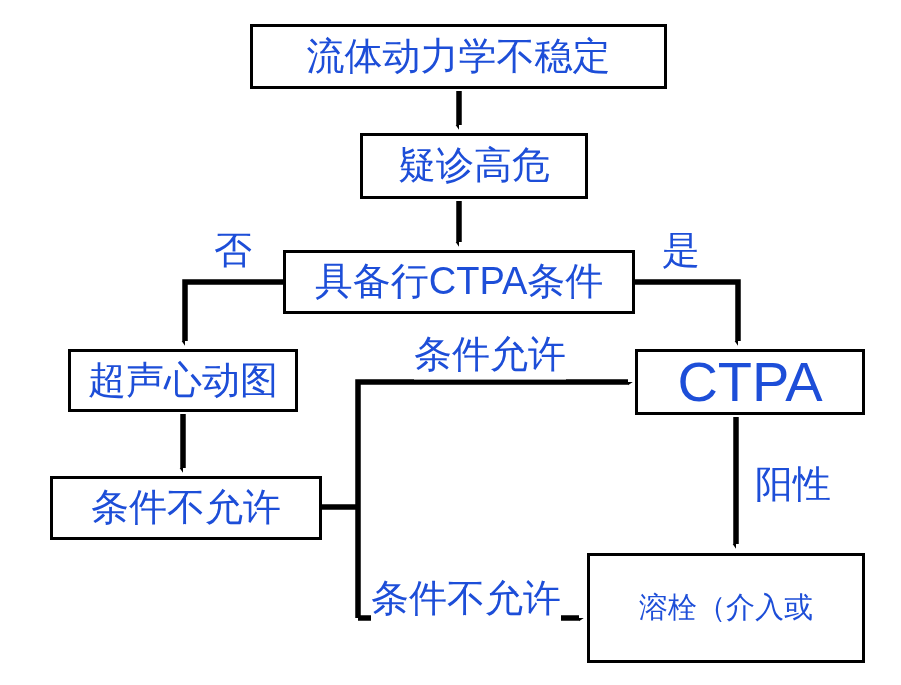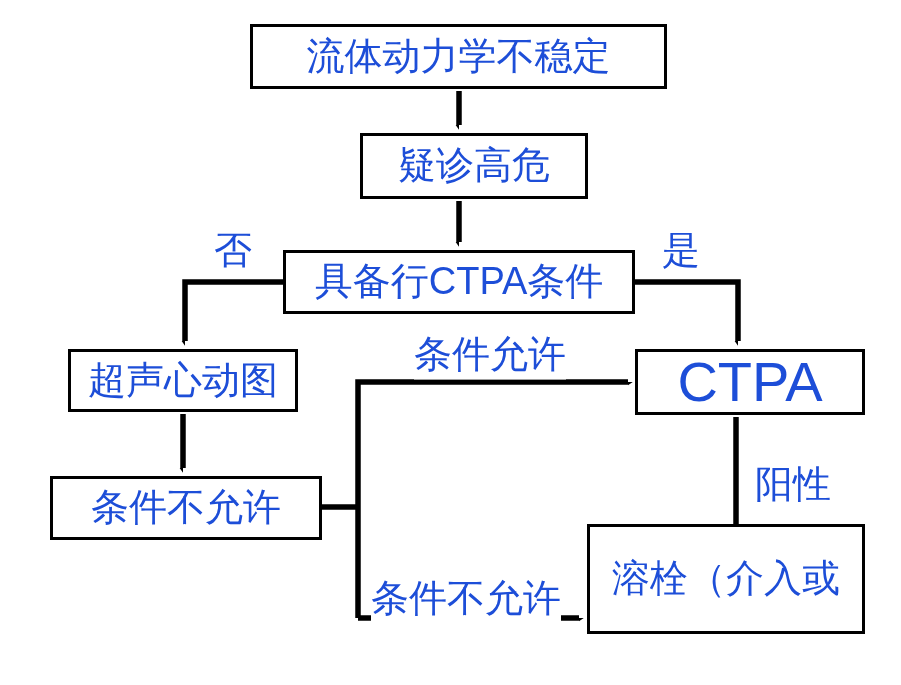--- a/index.html
+++ b/index.html
@@ -42,21 +42,21 @@
     font-size: 38px;
     line-height: 1.25;
     white-space: nowrap;
   }
   .node-hemodynamic { left: 250px; top: 24px;  width: 417px; height: 65px; }
   .node-suspect     { left: 360px; top: 133px; width: 228px; height: 66px; }
   .node-ctpa-cond   { left: 283px; top: 250px; width: 352px; height: 64px; }
   .node-echo        { left: 68px;  top: 349px; width: 230px; height: 63px; align-items: center; }
   .node-rv          { left: 50px;  top: 476px; width: 272px; height: 64px; }
   .node-ctpa        { left: 635px; top: 349px; width: 230px; height: 66px; font-size: 56px; }
-  .node-treatment   { left: 587px; top: 524px; width: 278px; height: 110px; font-size: 38px; line-height: 1.3; }
+  .node-treatment   { left: 587px; top: 553px; width: 278px; height: 110px; font-size: 29px; line-height: 1.3; }
   .edge-label {
     position: absolute;
     transform: translate(-50%, -50%);
     font-size: 38px;
     white-space: nowrap;
     background: #ffffff;
   }
   .label-no           { left: 233px; top: 250px; }
   .label-yes          { left: 681px; top: 250px; }
   .label-cond-allow   { left: 490px; top: 354px; }

